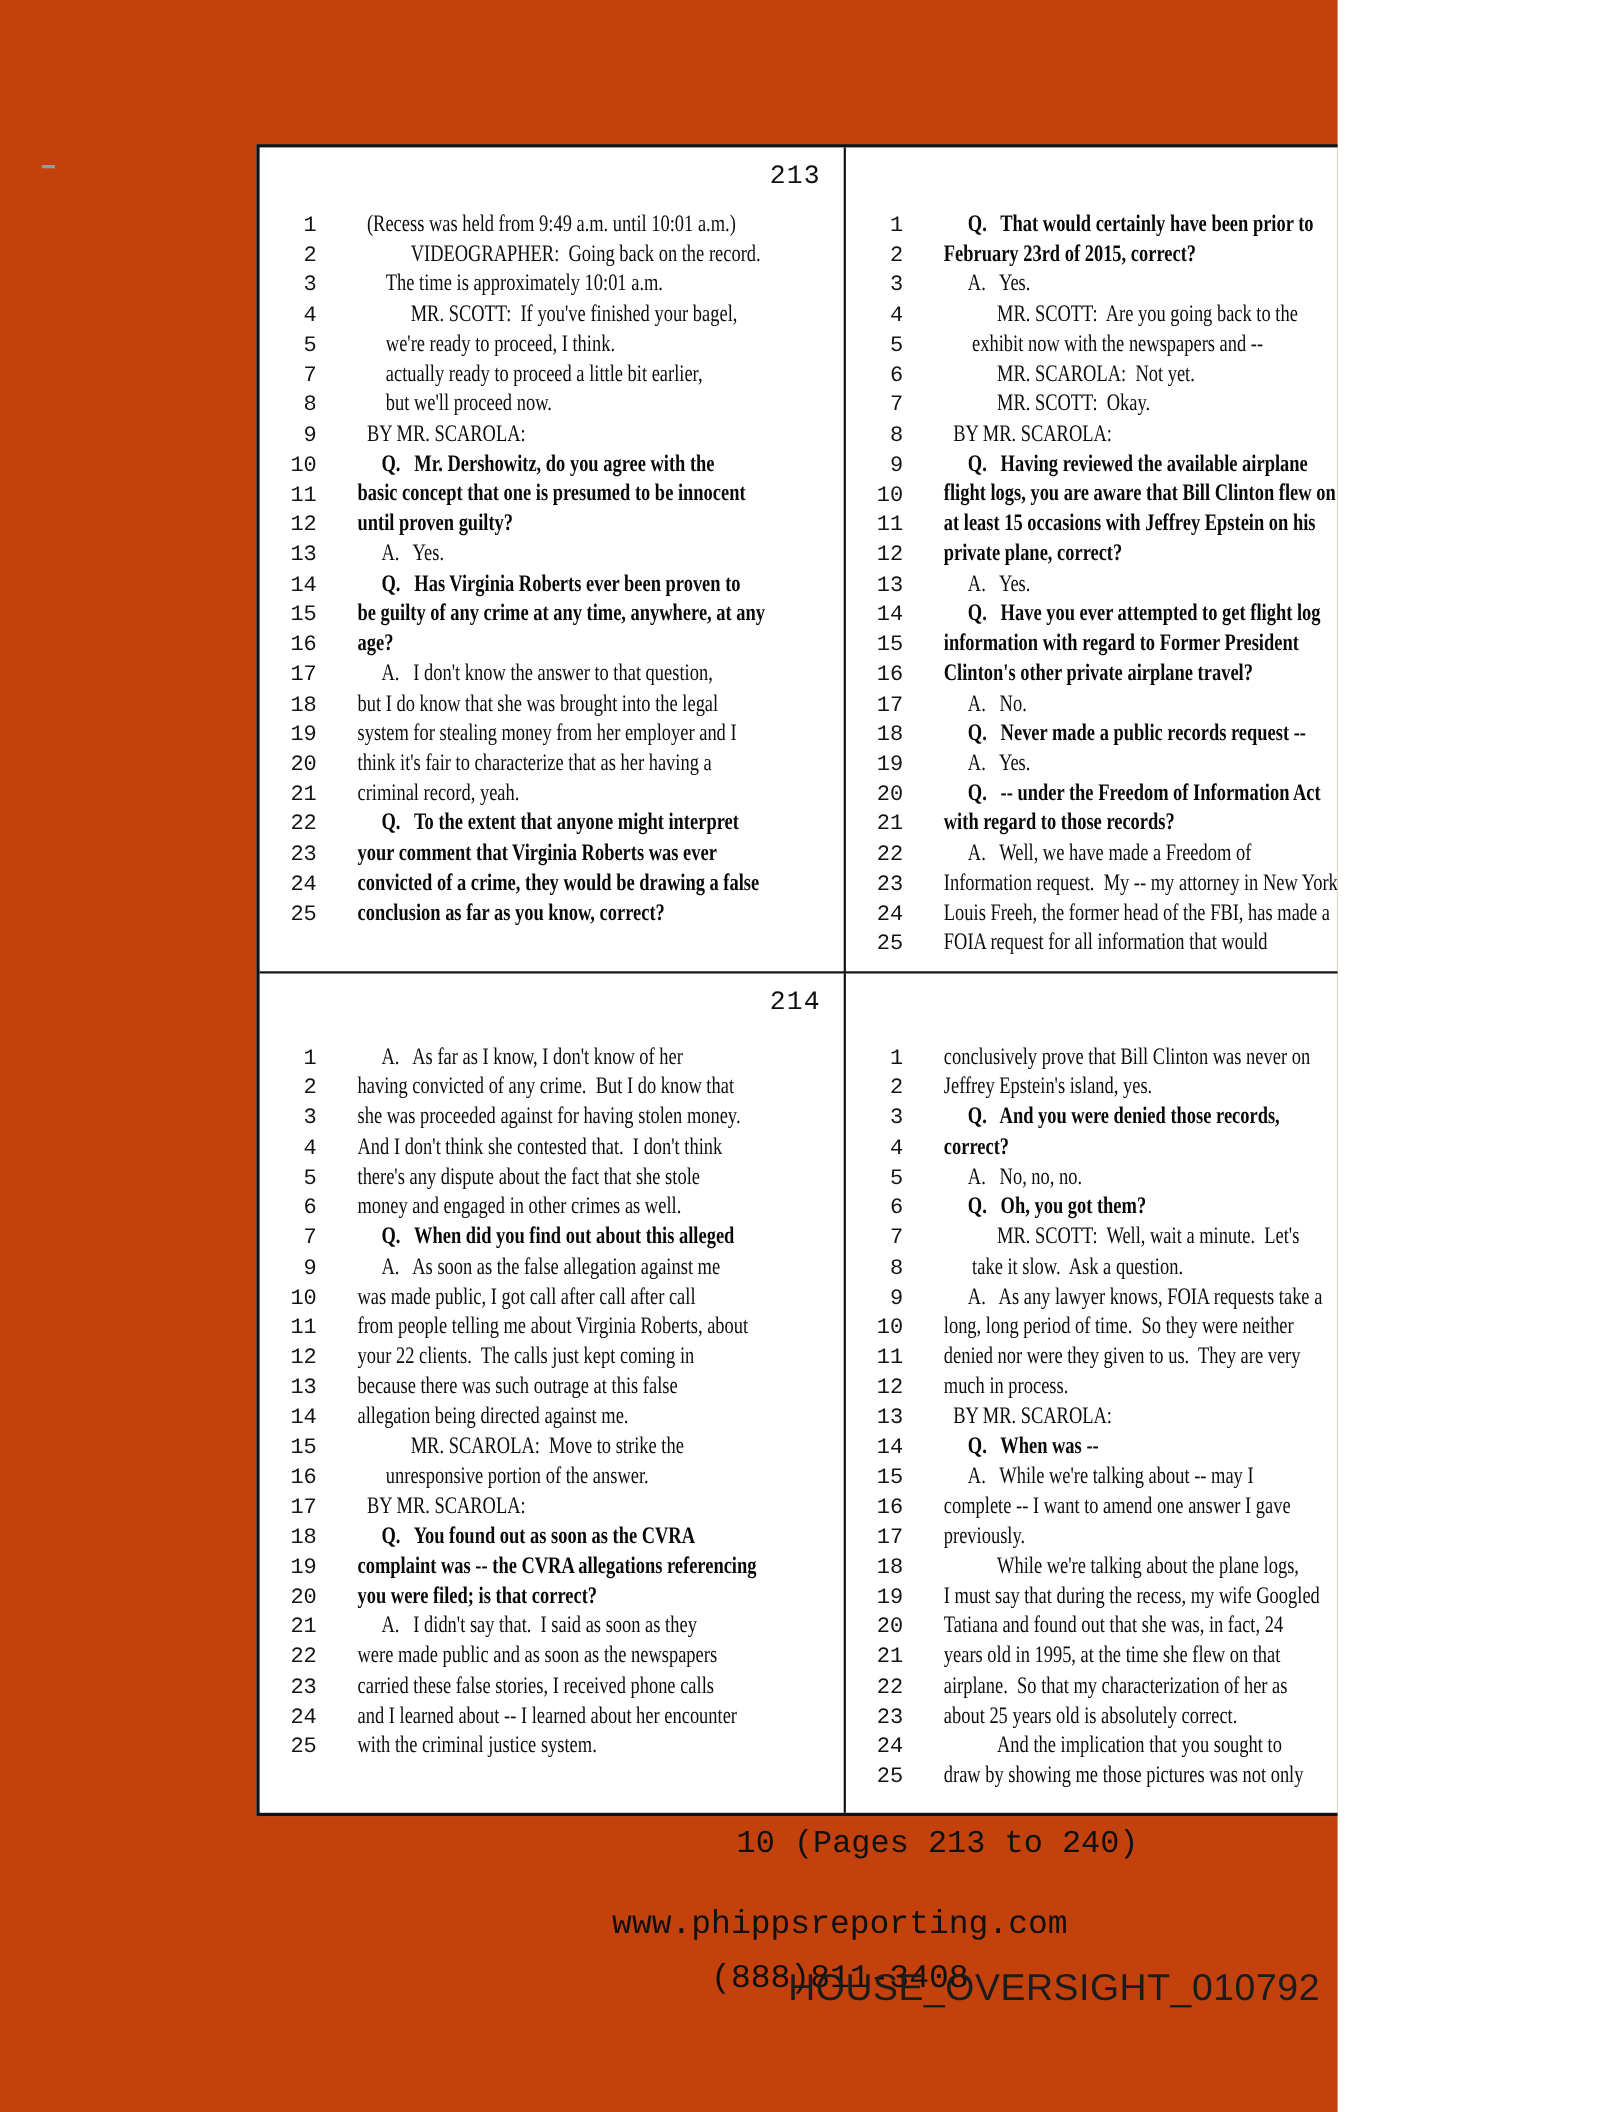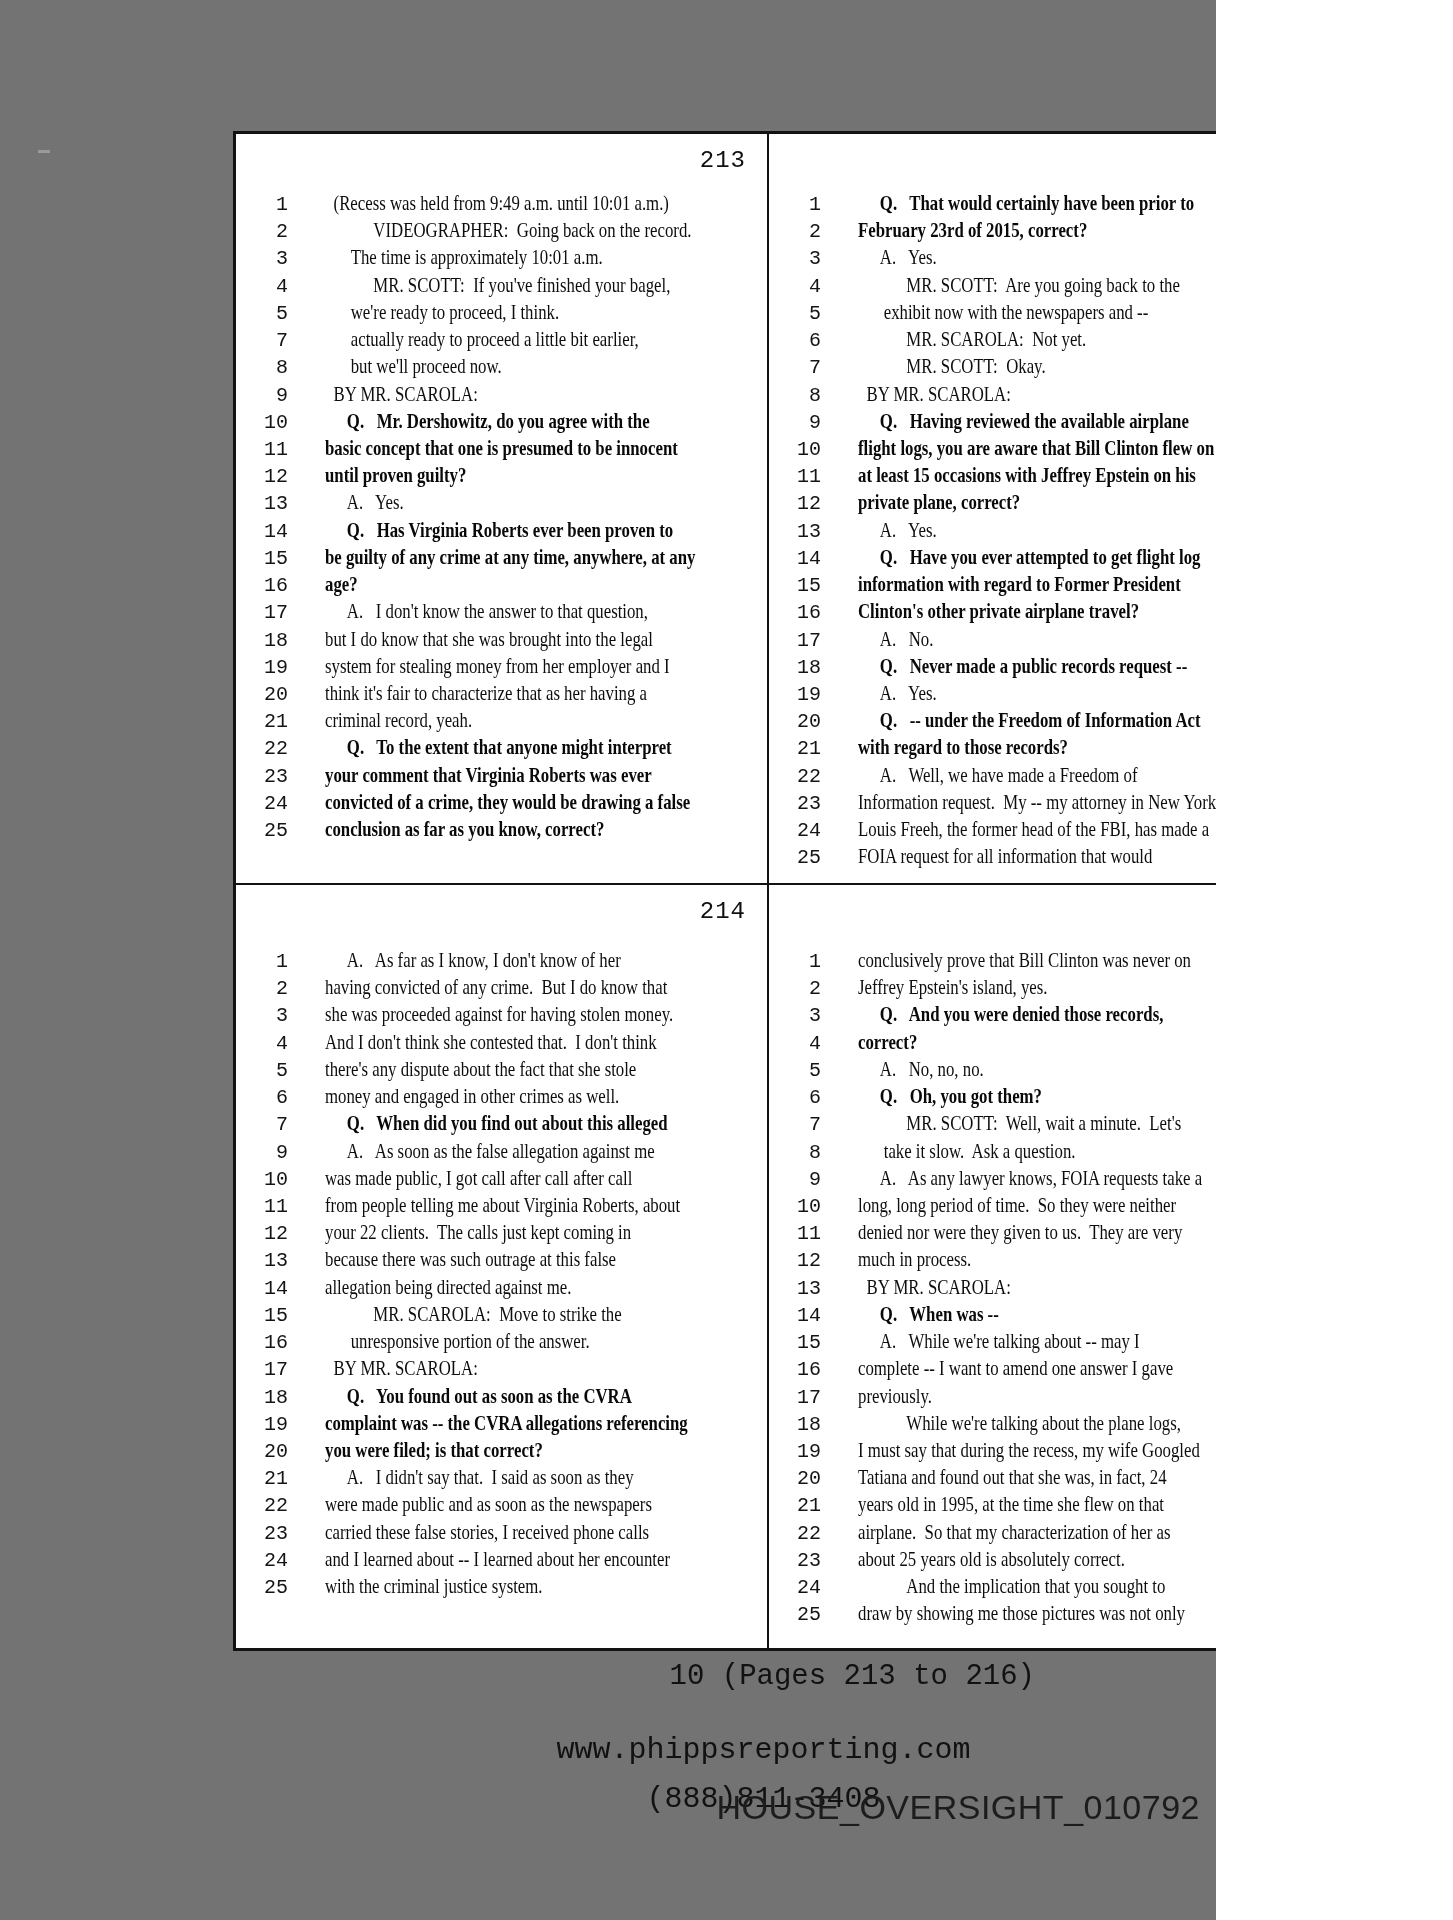--- a/index.html
+++ b/index.html
@@ -1,16 +1,16 @@
 <!DOCTYPE html>
 <html><head>
 <meta charset="utf-8">
 <style>
   html,body{margin:0;padding:0;background:#ffffff;}
-  .sheet{position:relative;width:1216px;height:1920px;background:#737373;overflow:hidden;
+  .sheet{position:relative;width:1216px;height:1920px;background:#c2410c;overflow:hidden;
          font-family:"Liberation Serif",serif;color:#0d0d0d;text-decoration:underline;}
   .scan-artifact{position:absolute;left:38px;top:150px;width:12px;height:3px;background:#9a9a9a;}
 
   .transcript-table{position:absolute;left:233px;top:131px;width:1061px;height:1520px;
       border:3px solid #121212;box-sizing:border-box;background:#fff;
       display:grid;grid-template-columns:533px 1fr;grid-template-rows:751px 1fr;}
   .cell{position:relative;box-sizing:border-box;overflow:hidden;}
   .cell.c-left{border-right:2.5px solid #121212;}
   .cell.c-top{border-bottom:2.5px solid #121212;}
 
@@ -166,21 +166,21 @@
           <li class="line"><span class="ln">21</span><span class="lt i0">years old in 1995, at the time she flew on that</span></li>
           <li class="line"><span class="ln">22</span><span class="lt i0">airplane.  So that my characterization of her as</span></li>
           <li class="line"><span class="ln">23</span><span class="lt i0">about 25 years old is absolutely correct.</span></li>
           <li class="line"><span class="ln">24</span><span class="lt i4">And the implication that you sought to</span></li>
           <li class="line"><span class="ln">25</span><span class="lt i0">draw by showing me those pictures was not only</span></li>
         </ol>
     </section>
 
   </div>
 
-  <div class="footer-pages">10 (Pages 213 to 216)</div>
+  <div class="footer-pages">10 (Pages 213 to 240)</div>
 
   <div class="footer-center">
     <div>www.phippsreporting.com</div>
     <div>(888)811-3408</div>
   </div>
 
   <div class="bates">HOUSE_OVERSIGHT_010792</div>
 
 </div>
 

